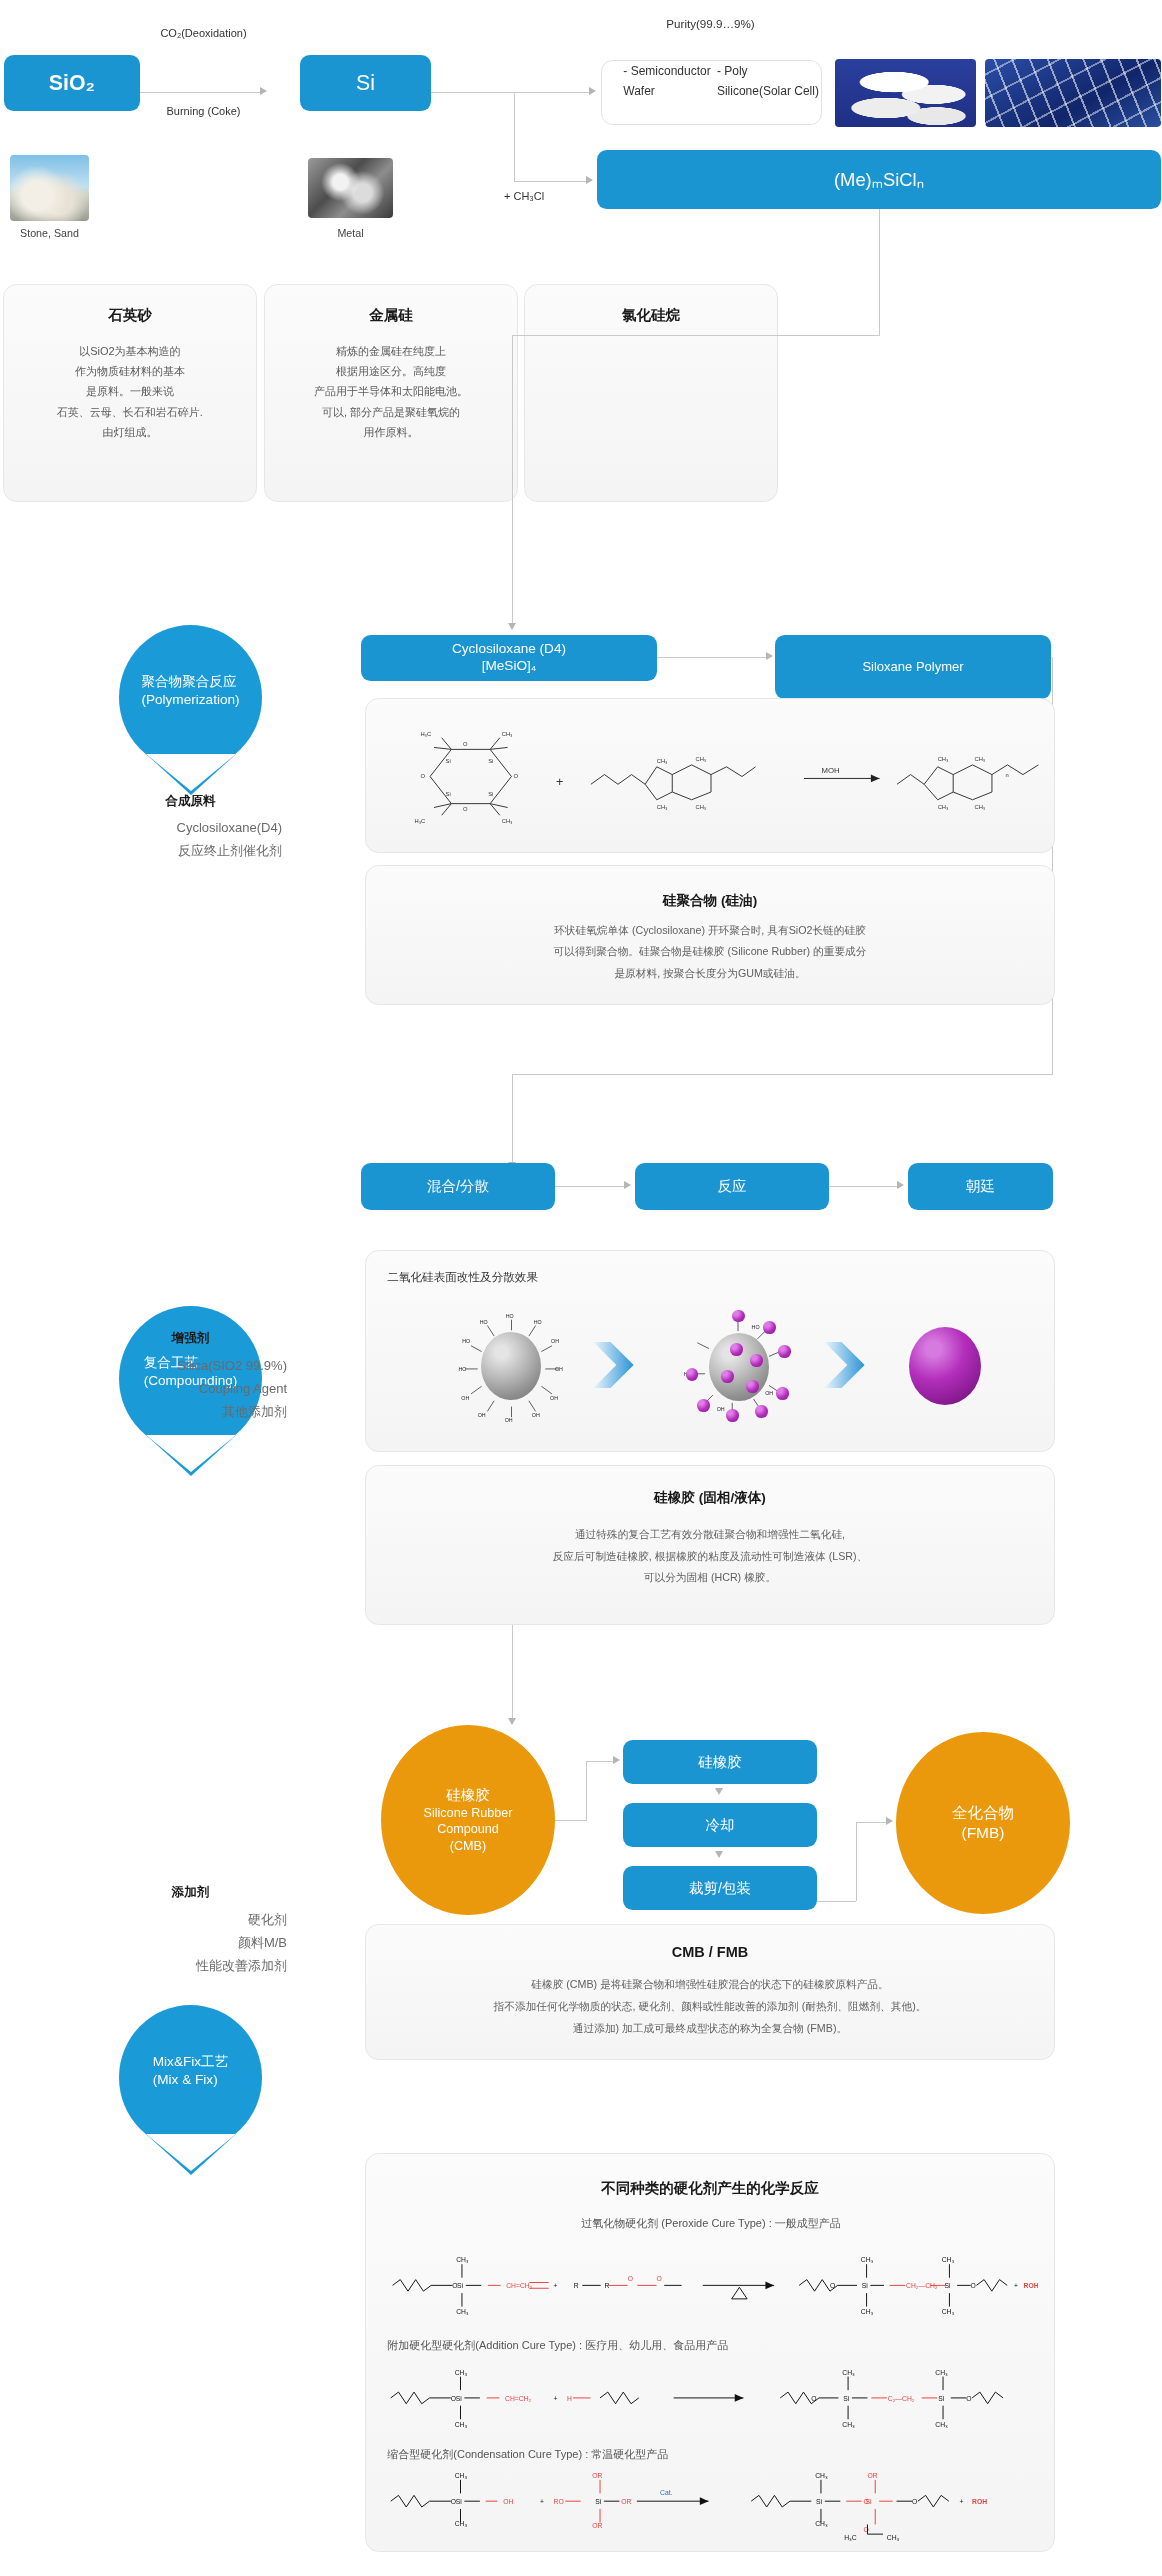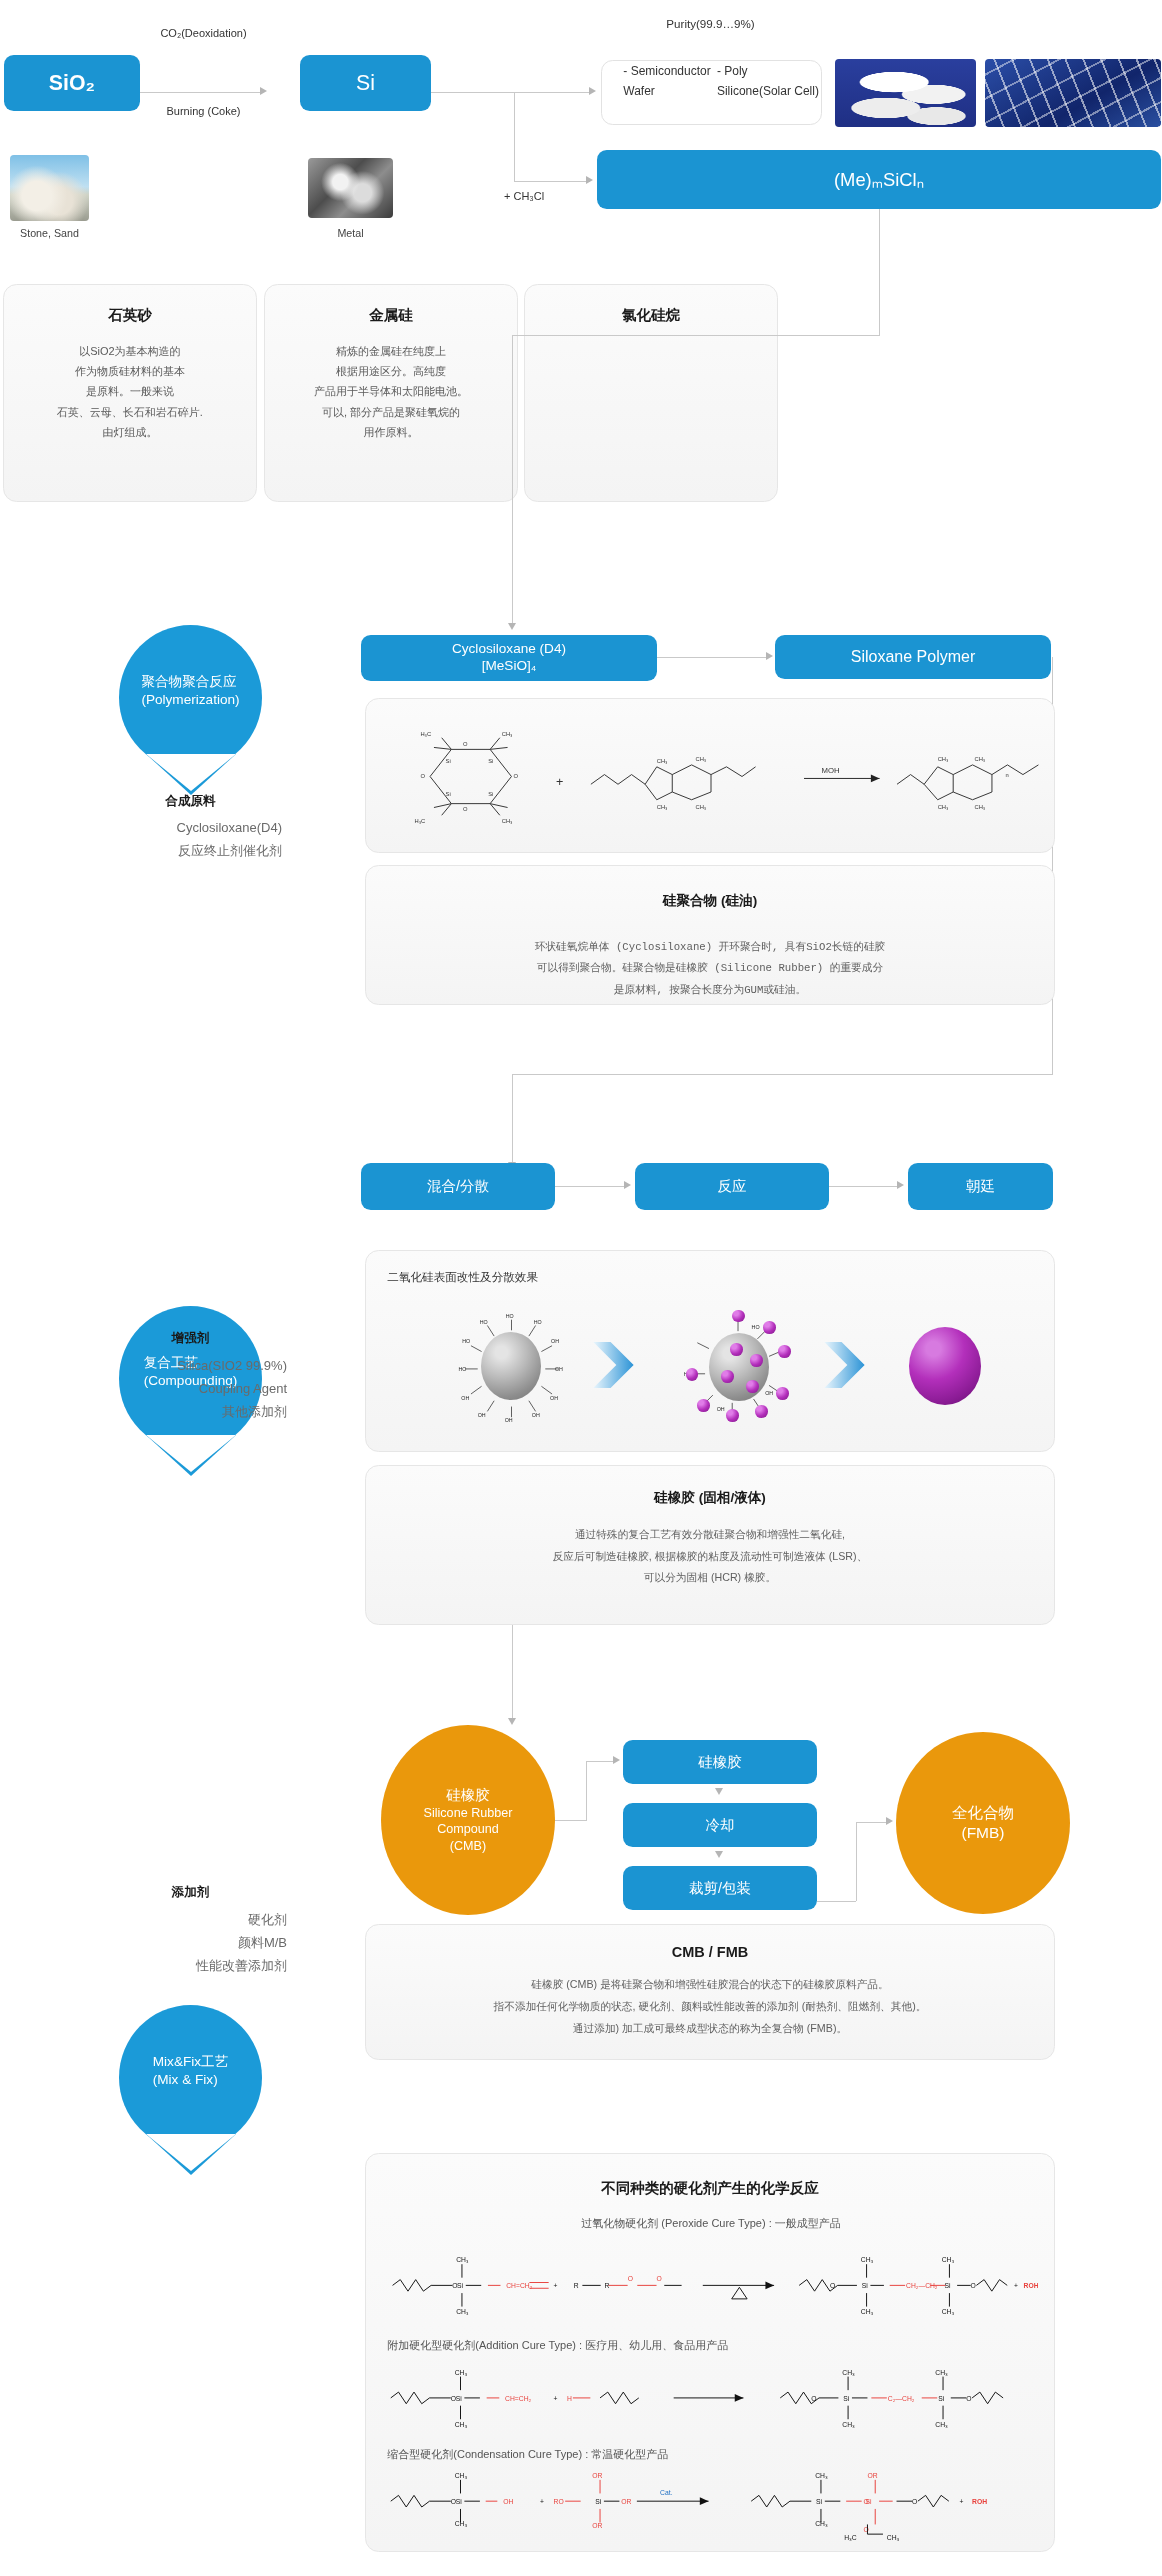--- a/index.html
+++ b/index.html
@@ -231,21 +231,21 @@
   <div>Cyclosiloxane(D4)</div>
   <div>反应终止剂催化剂</div>
 </div>
 
 <div class="abs pill" style="left:361px; top:635px; width:296px; height:46px; font-size:13.6px; flex-direction:column;">
   <span>Cyclosiloxane (D4)</span>
   <span>[MeSiO]₄</span>
 </div>
 <div class="abs hline" style="left:657px; top:657px; width:111px;"></div>
 <div class="abs arrowR" style="left:766px; top:652px;"></div>
-<div class="abs pill" style="left:775px; top:635px; width:276px; height:44px; font-size:16px;">
+<div class="abs pill" style="left:775px; top:635px; width:276px; height:64px; font-size:13px;">
   <span>Siloxane Polymer</span>
 </div>
 <div class="abs vline" style="left:1052px; top:657px; height:417px;"></div>
 <div class="abs hline" style="left:512px; top:1074px; width:541px;"></div>
 <div class="abs vline" style="left:512px; top:1074px; height:92px;"></div>
 <div class="abs arrowD" style="left:508px; top:1162px;"></div>
 
 <div class="abs gcard" style="left:365px; top:698px; width:690px; height:155px;">
   <svg class="rx" width="690" height="155" viewBox="0 0 712 160">
     <g stroke="#333" stroke-width="1" fill="none">
@@ -297,21 +297,21 @@
         <text x="628" y="114">CH₃</text>
       <text x="660" y="80">n</text>
     </g>
     <text x="196" y="90" fill="#333" font-family="'Liberation Sans',sans-serif" font-size="13">+</text>
     <text x="470" y="76" fill="#333" font-family="'Liberation Sans',sans-serif" font-size="8">MOH</text>
   </svg>
 </div>
 
 <div class="abs gcard" style="left:365px; top:865px; width:690px; height:140px; padding-top:26px;">
   <div class="sec-title">硅聚合物 (硅油)</div>
-  <div class="sec-body" style="margin-top:27px;font-family:Liberation Mono, monospace;">
+  <div class="sec-body" style="margin-top:10px;">
     <div>环状硅氧烷单体 (Cyclosiloxane) 开环聚合时, 具有SiO2长链的硅胶</div>
     <div>可以得到聚合物。硅聚合物是硅橡胶 (Silicone Rubber) 的重要成分</div>
     <div>是原材料, 按聚合长度分为GUM或硅油。</div>
   </div>
 </div>
 
 <div class="abs stage" style="left:119px; top:1161px;">
   <div class="disc">
     <div class="stage-label">
       <div>复合工艺</div>

